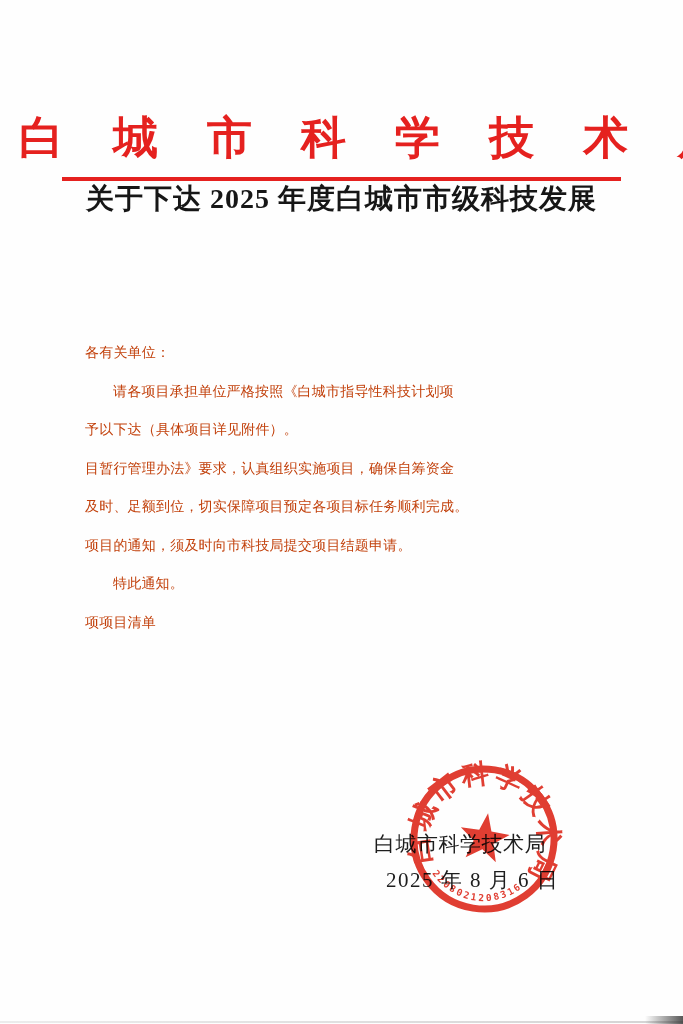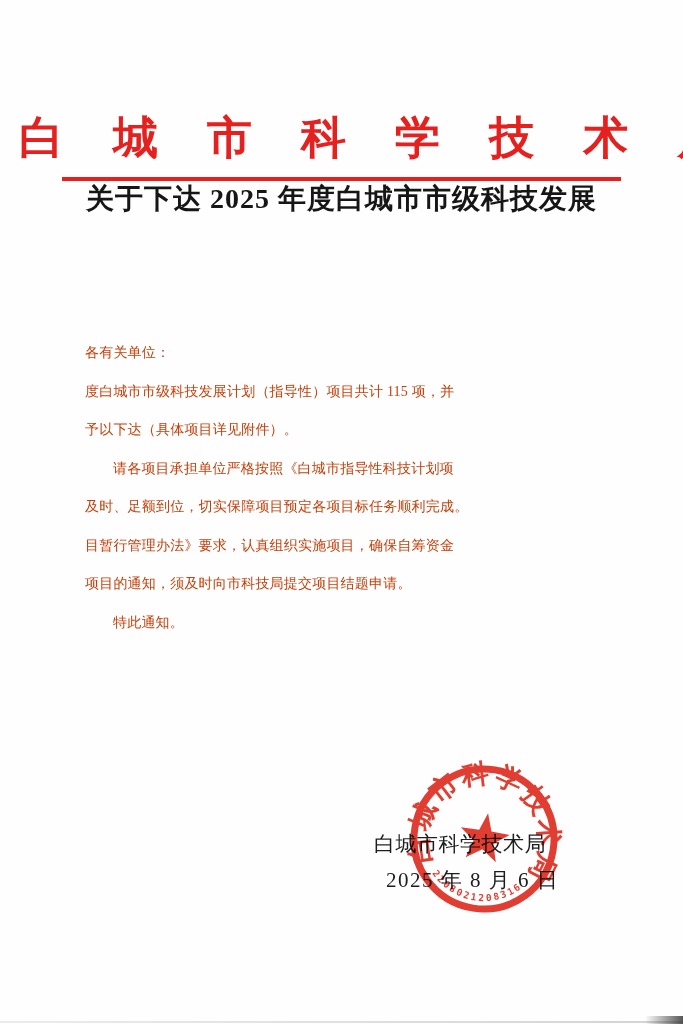--- a/index.html
+++ b/index.html
@@ -102,27 +102,27 @@
   <div class="agency">白 城 市 科 学 技 术 局</div>
 
   <div class="red-rule"></div>
 
   <div class="doc-title">
     <div>关于下达 2025 年度白城市市级科技发展</div>
   </div>
 
   <div class="body-block">
     <div class="body-line">各有关单位：</div>
-    <div class="body-line">度白城市市级科技发展计划（指导性）项目共计 115 项，并</div>
+    <div class="body-line indent">请各项目承担单位严格按照《白城市指导性科技计划项</div>
     <div class="body-line">予以下达（具体项目详见附件）。</div>
-    <div class="body-line indent">请各项目承担单位严格按照《白城市指导性科技计划项</div>
+    <div class="body-line">目暂行管理办法》要求，认真组织实施项目，确保自筹资金</div>
     <div class="body-line">及时、足额到位，切实保障项目预定各项目标任务顺利完成。</div>
-    <div class="body-line">目暂行管理办法》要求，认真组织实施项目，确保自筹资金</div>
     <div class="body-line">项目的通知，须及时向市科技局提交项目结题申请。</div>
     <div class="body-line indent">特此通知。</div>
+    <div class="body-line">项项目清单</div>
   </div>
 
   <div class="signature">白城市科学技术局</div>
 
   <div class="doc-date">2025 年 8 月 6 日</div>
 
   <svg class="seal" viewBox="0 0 160 160">
     <defs>
       <path id="sealArcTop" d="M 35.9 114.5 A 56 56 0 1 1 124.1 114.5" fill="none"></path>
       <path id="sealArcBottom" d="M 29.2 115.6 A 62 62 0 0 0 130.8 115.6" fill="none"></path>

